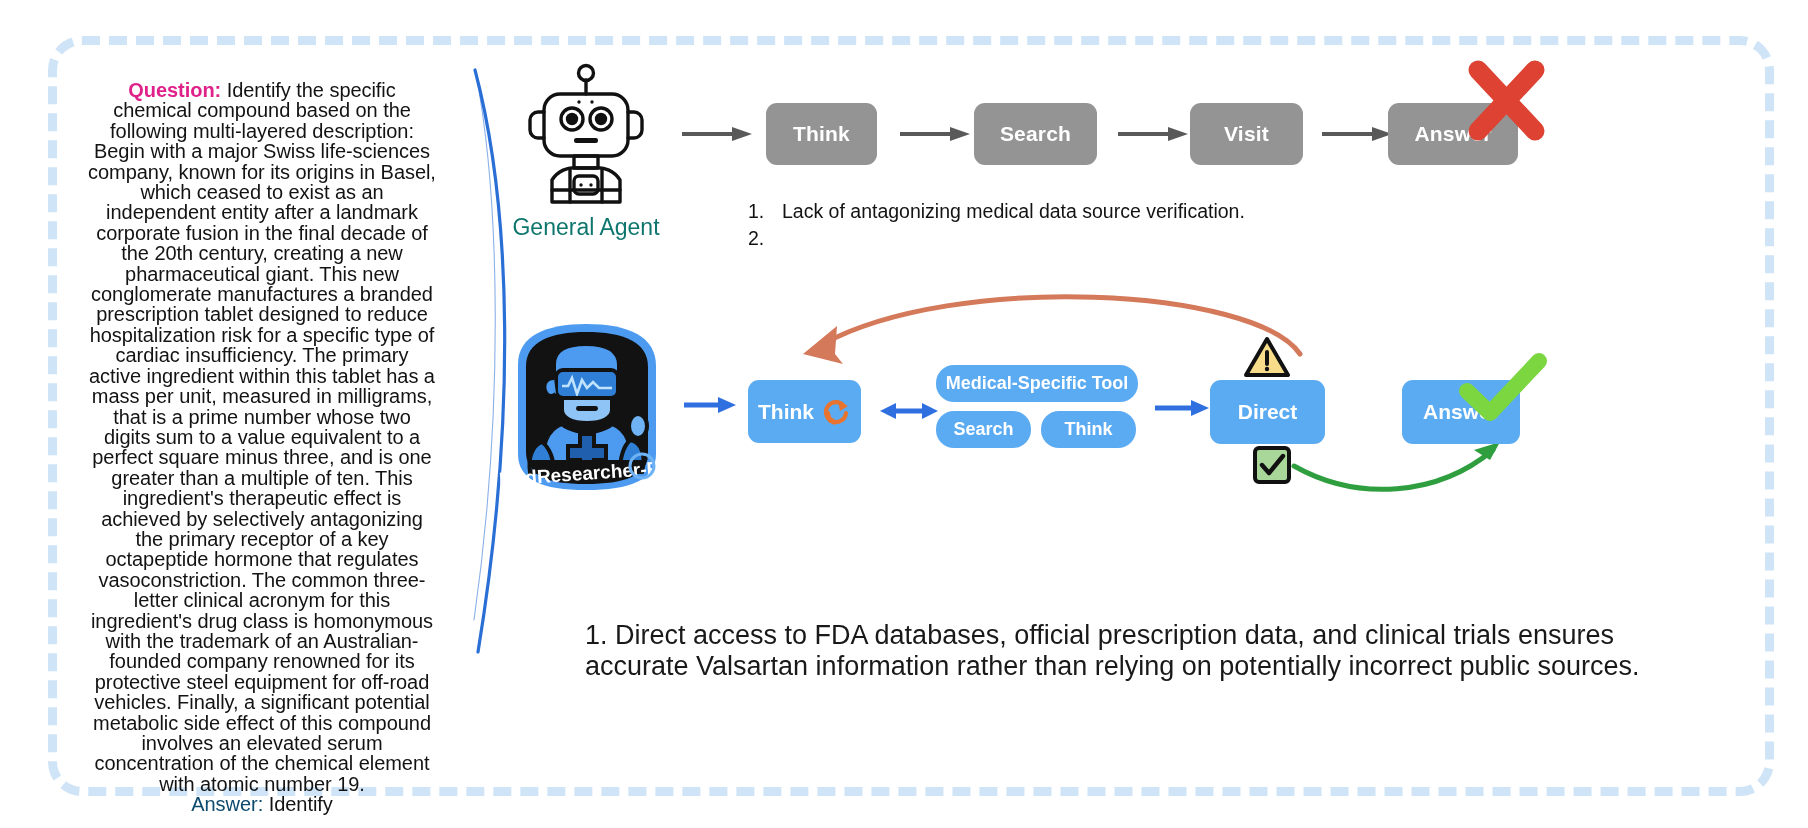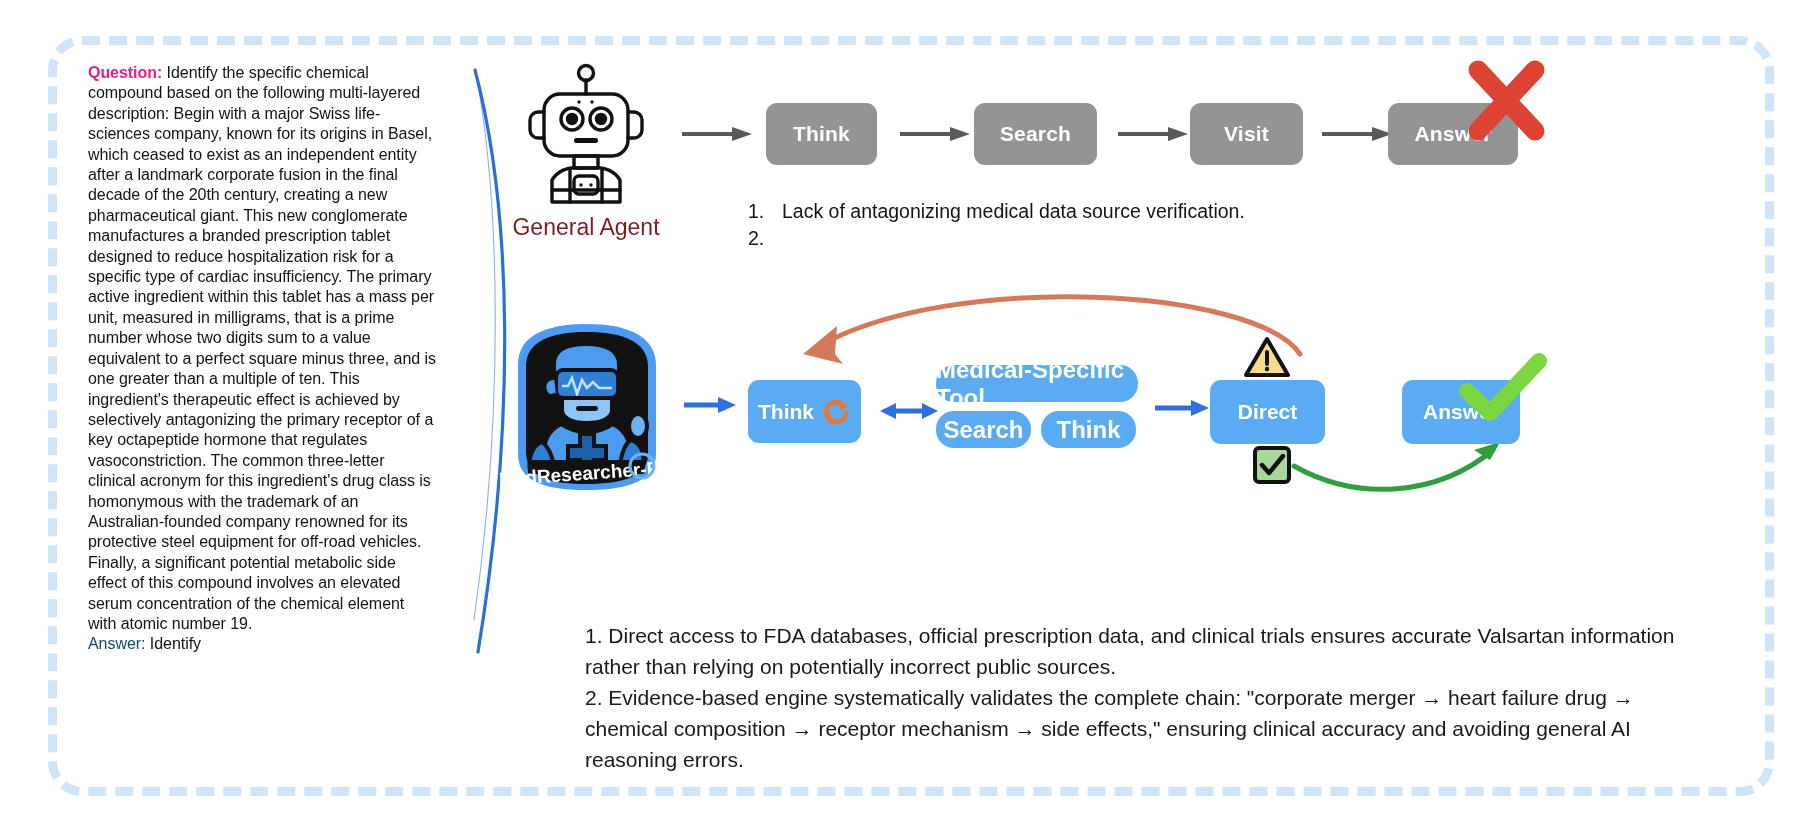--- a/index.html
+++ b/index.html
@@ -22,26 +22,27 @@
     left: 48px; top: 36px;
     width: 1726px; height: 760px;
     border: 9px dashed #cfe4f7;
     border-radius: 34px;
     pointer-events: none;
   }
 
   
   .qcol {
     position: absolute;
-    left: 88px; top: 63px;
+    left: 88px; top: 80px;
     width: 348px;
-    font-size: 16px;
+    font-size: 20px;
     line-height: 20.4px;
     color: #131313;
     letter-spacing: -0.05px;
+    text-align: center;
   }
   .qlabel { color: #e0218a; font-weight: bold; }
   .alabel { color: #0c4a6e; font-weight: normal; }
 
   
   .divider {
     position: absolute;
     left: 440px; top: 60px;
     width: 90px; height: 600px;
   }
@@ -51,21 +52,21 @@
     position: absolute;
     left: 512px; top: 62px;
     width: 148px; height: 150px;
   }
   .agent-caption {
     position: absolute;
     left: 470px; top: 214px;
     width: 232px;
     text-align: center;
     font-size: 23px;
-    color: #7f1d1d;
+    color: #0f766e;
   }
 
   
   .gbox {
     position: absolute;
     height: 62px;
     background: #949494;
     border-radius: 11px;
     display: flex; align-items: center; justify-content: center;
     color: #ffffff;
@@ -94,27 +95,27 @@
 
   
   .bbox {
     position: absolute;
     background: #5babf2;
     border-radius: 11px;
     display: flex; align-items: center; justify-content: center;
     color: #ffffff; font-weight: bold;
     font-size: 21px;
   }
-  .bsmall { font-size: 24px; border-radius: 18px; }
+  .bsmall { font-size: 18px; border-radius: 18px; }
 
   .bottom-text {
     position: absolute;
     left: 585px; top: 620px;
     width: 1120px;
-    font-size: 21px;
+    font-size: 27px;
     line-height: 31px;
     color: #191919;
   }
 
   svg { display: block; overflow: visible; }
 </style>
 </head>
 <body>
 
 <div id="root">
@@ -315,16 +316,15 @@
   <div class="bbox" style="left:1402px; top:380px; width:118px; height:64px;">
     <span>Answer</span>
   </div>
 
   <svg style="position:absolute; left:1459px; top:355px;" width="90" height="70" viewBox="0 0 90 70">
     <polyline points="8,36 31,58 80,6" fill="none" stroke="#7bd63f" stroke-width="16" stroke-linecap="round" stroke-linejoin="round"></polyline>
   </svg>
 
   <div class="bottom-text">
     <div>1. Direct access to FDA databases, official prescription data, and clinical trials ensures accurate Valsartan information rather than relying on potentially incorrect public sources.</div>
-    <div>2. Evidence-based engine systematically validates the complete chain: "corporate merger → heart failure drug → chemical composition → receptor mechanism → side effects," ensuring clinical accuracy and avoiding general AI reasoning errors.</div>
   </div>
 
 </div>
 
 </body></html>

